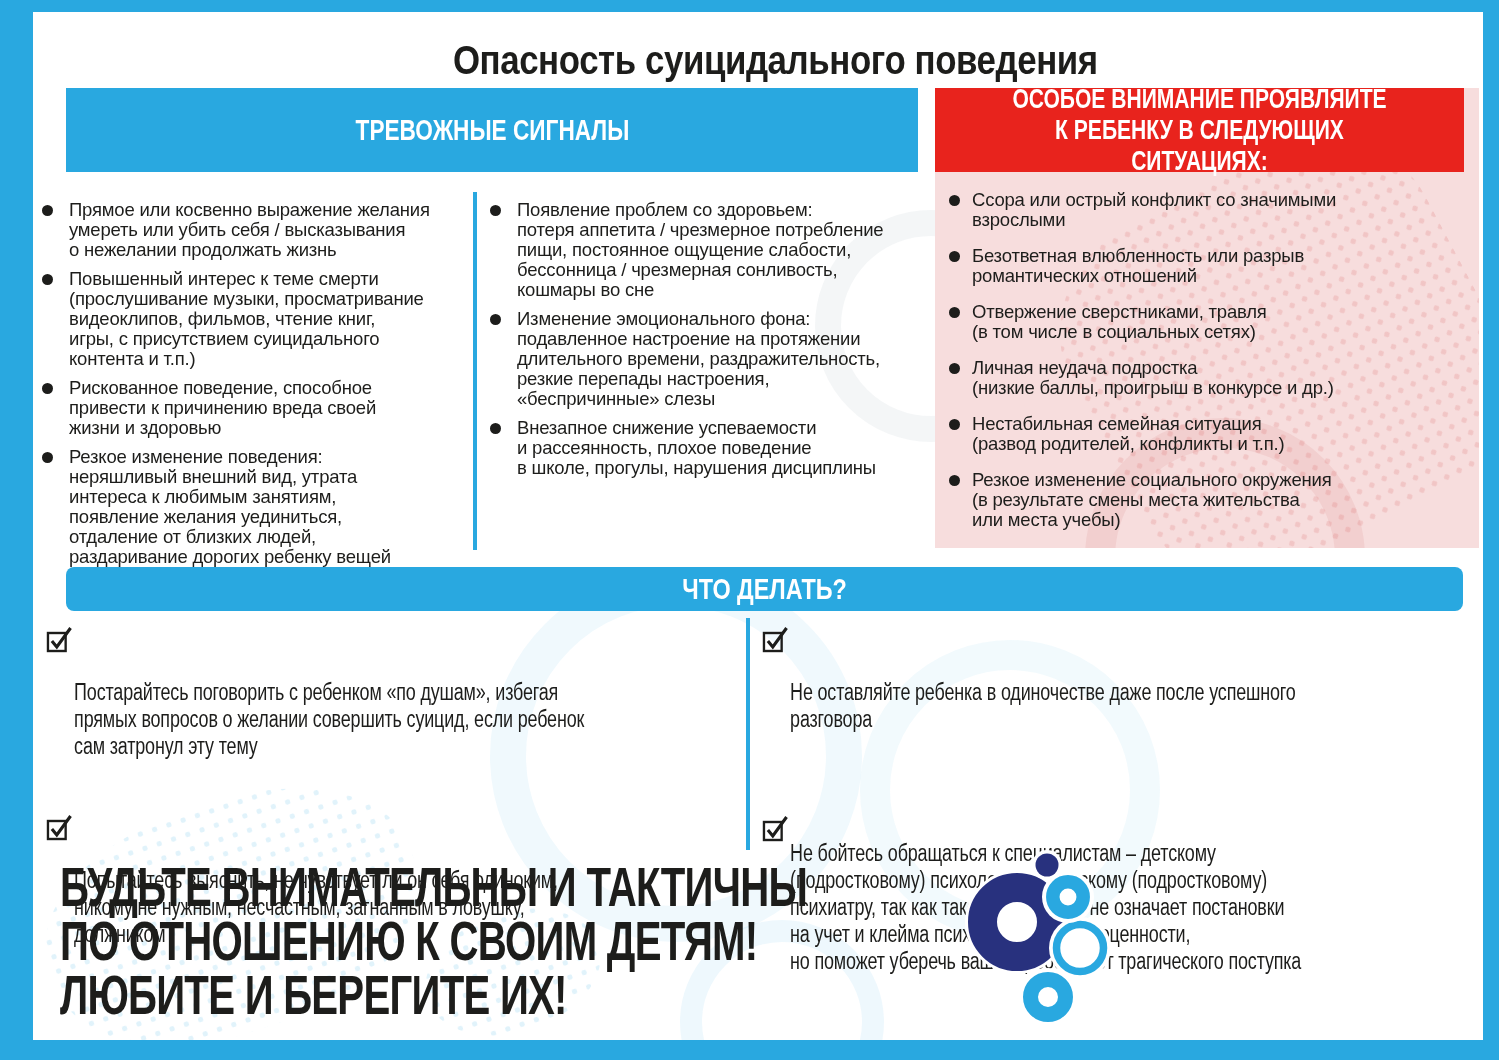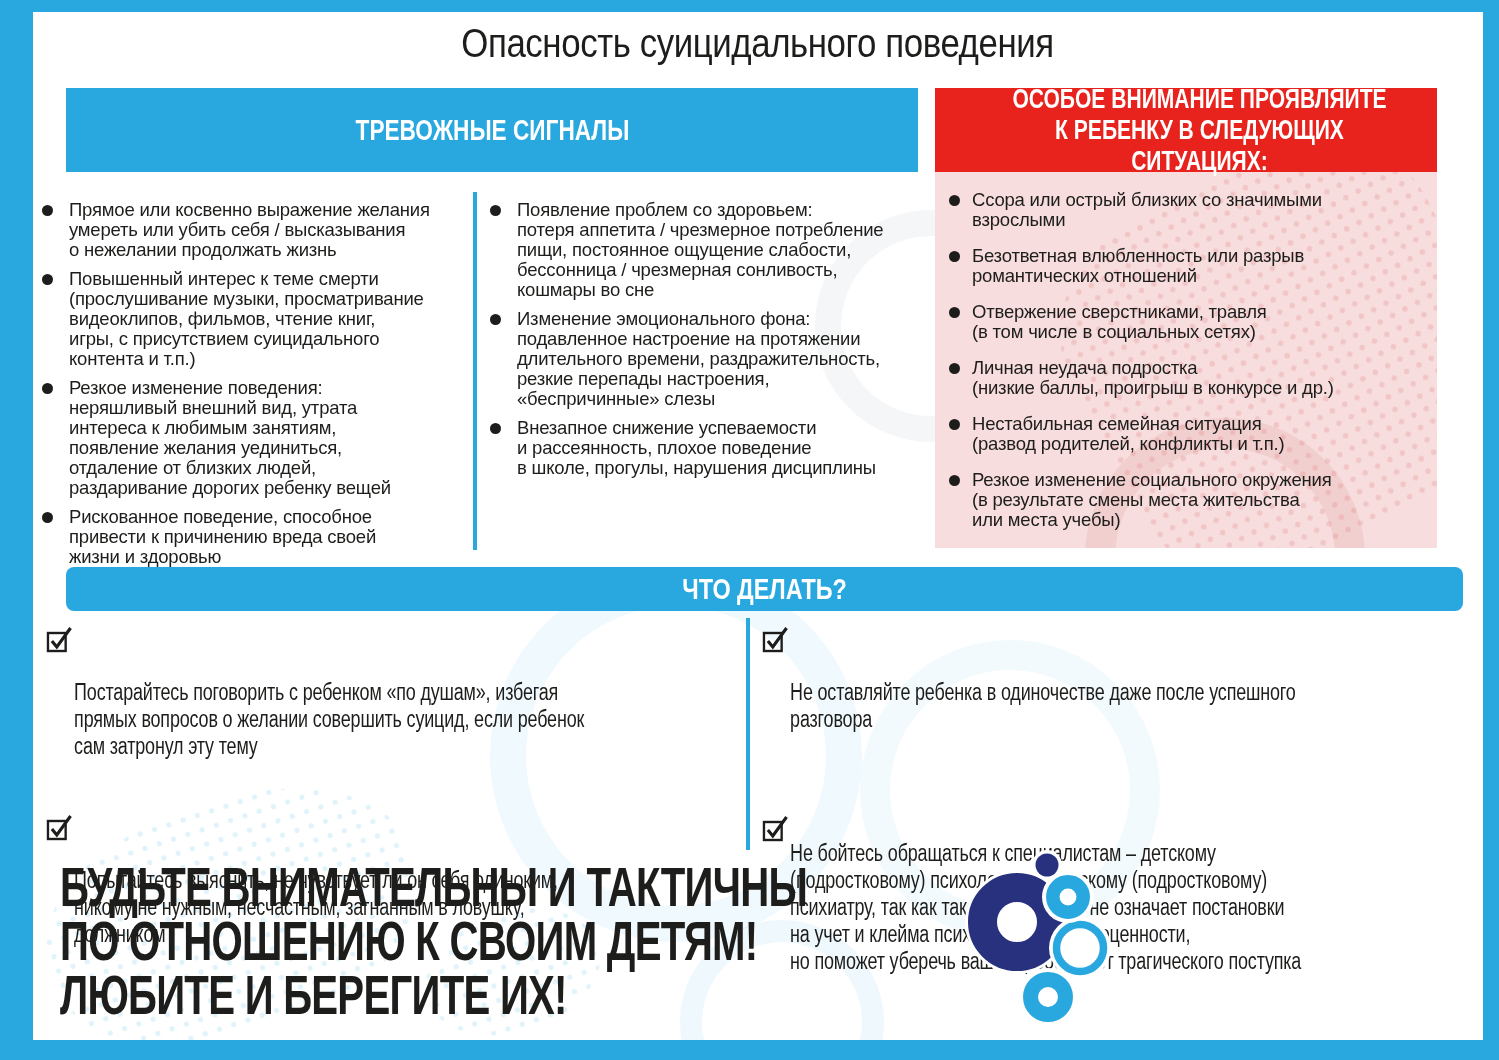--- a/index.html
+++ b/index.html
@@ -16,34 +16,34 @@
   .ring { position:absolute; border-radius:50%; border-style:solid; pointer-events:none; }
   .dots { position:absolute; pointer-events:none;
     background-image:radial-gradient(rgba(41,168,224,0.14) 2.5px, transparent 3px);
     background-size:15px 15px; transform:rotate(-18deg); }
   .dots-pink { position:absolute; pointer-events:none;
     background-image:radial-gradient(rgba(214,90,90,0.18) 2.5px, transparent 3px);
     background-size:14px 14px; transform:rotate(-28deg); }
   
   .title {
     position:absolute; top:8px; left:0; width:100%; text-align:center;
-    font-size:41px; font-weight:normal; letter-spacing:-0.5px; margin:0;
+    font-size:41px; font-weight:bold; letter-spacing:-0.5px; margin:17px;
   }
   .sx85 { display:inline-block; transform:scaleX(0.85); }
   .sx78 { display:inline-block; transform:scaleX(0.78); white-space:pre-line; }
   
   .band {
     position:absolute; display:flex; align-items:center; justify-content:center;
     background:#29A8E0; color:#ffffff; font-weight:bold; text-align:center;
   }
   .band-signals { left:33px; top:76px; width:852px; height:84px; font-size:29px;text-align:center; }
   .band-red { left:0; top:0; width:529px; height:84px; background:#E8231D; font-size:27px; line-height:31px; }
   .band-todo { left:33px; top:555px; width:1397px; height:44px; font-size:30px;border-radius:8px; }
   
-  .pink-area { position:absolute; left:902px; top:76px; width:502px; height:460px; background:#F7DDDD; overflow:hidden; }
+  .pink-area { position:absolute; left:902px; top:76px; width:544px; height:460px; background:#F7DDDD; overflow:hidden; }
   .pink-list { position:absolute; left:12px; top:102px; width:505px; }
   
   .item {
     position:relative; padding-left:29px; margin-bottom:9px;
     font-size:18.5px; line-height:20px; letter-spacing:-0.2px; white-space:pre-line;
   }
   .item::before {
     content:""; position:absolute; left:2px; top:5px;
     width:11px; height:11px; border-radius:50%; background:#1d1d1b;
   }
@@ -100,29 +100,29 @@
 
     <div class="col col-1">
       <div class="item">Прямое или косвенно выражение желания
 умереть или убить себя / высказывания
 о нежелании продолжать жизнь</div>
       <div class="item">Повышенный интерес к теме смерти
 (прослушивание музыки, просматривание
 видеоклипов, фильмов, чтение книг,
 игры, с присутствием суицидального
 контента и т.п.)</div>
+      <div class="item">Рискованное поведение, способное
+привести к причинению вреда своей
+жизни и здоровью</div>
       <div class="item">Резкое изменение поведения:
 неряшливый внешний вид, утрата
 интереса к любимым занятиям,
 появление желания уединиться,
 отдаление от близких людей,
 раздаривание дорогих ребенку вещей</div>
-      <div class="item">Рискованное поведение, способное
-привести к причинению вреда своей
-жизни и здоровью</div>
     </div>
 
     <div class="vline vline-signals"></div>
 
     <div class="col col-2">
       <div class="item">Появление проблем со здоровьем:
 потеря аппетита / чрезмерное потребление
 пищи, постоянное ощущение слабости,
 бессонница / чрезмерная сонливость,
 кошмары во сне</div>
@@ -137,21 +137,21 @@
     </div>
 
     <div class="pink-area">
       <div class="dots-pink" style="left:150px; top:80px; width:400px; height:380px; border-radius:30%;"></div>
       <div class="ring" style="left:150px; top:330px; width:220px; height:220px; border-width:30px; border-color:rgba(210,90,90,0.10);"></div>
       <div class="band band-red">
         <span class="sx78">ОСОБОЕ ВНИМАНИЕ ПРОЯВЛЯЙТЕ
 К РЕБЕНКУ В СЛЕДУЮЩИХ СИТУАЦИЯХ:</span>
       </div>
       <div class="pink-list">
-        <div class="item">Ссора или острый близких со значимыми
+        <div class="item">Ссора или острый конфликт со значимыми
 взрослыми</div>
         <div class="item">Безответная влюбленность или разрыв
 романтических отношений</div>
         <div class="item">Отвержение сверстниками, травля
 (в том числе в социальных сетях)</div>
         <div class="item">Личная неудача подростка
 (низкие баллы, проигрыш в конкурсе и др.)</div>
         <div class="item">Нестабильная семейная ситуация
 (развод родителей, конфликты и т.п.)</div>
         <div class="item">Резкое изменение социального окружения

